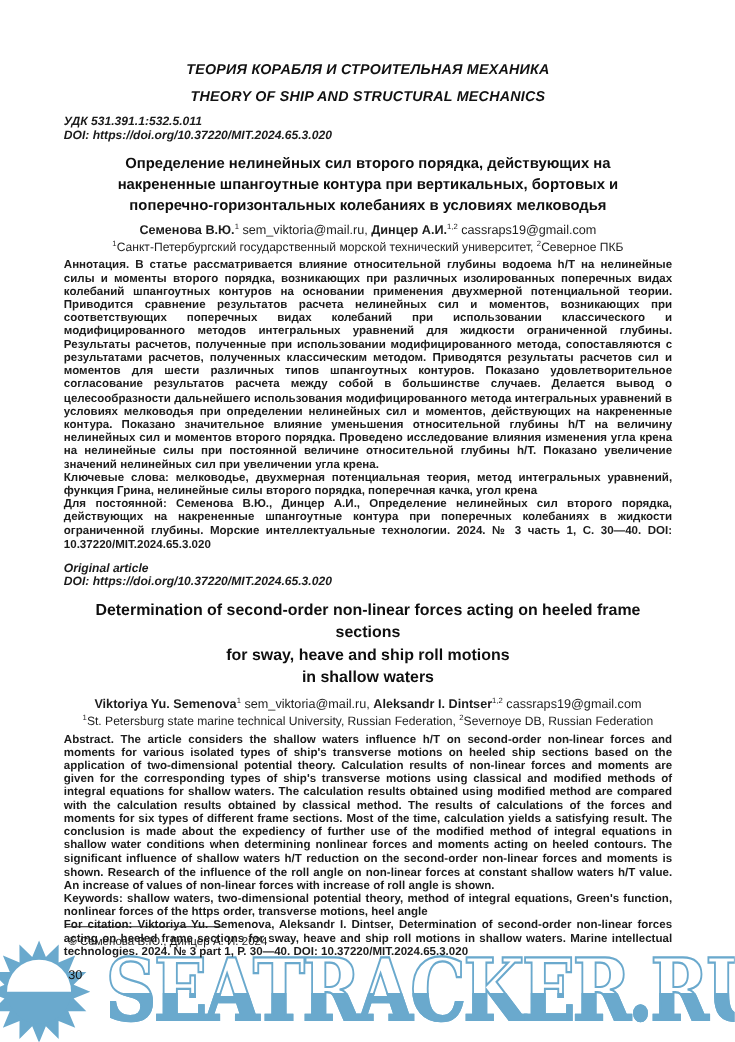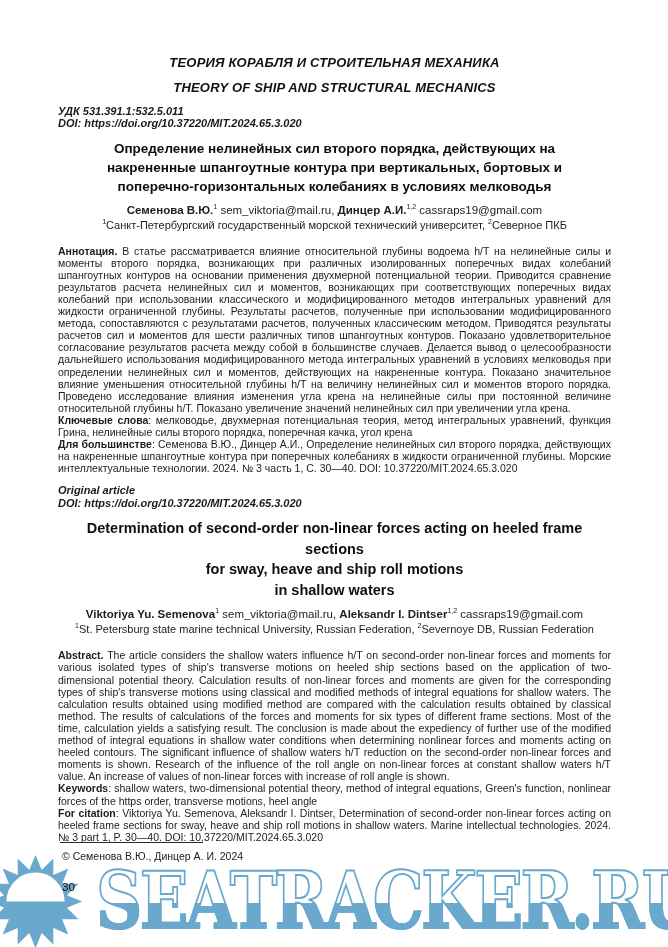--- a/index.html
+++ b/index.html
@@ -38,21 +38,21 @@
   }
   .title-en {
     text-align: center; font-weight: bold; font-size: 14.5px;
     line-height: 20.5px; margin-top: 9px; color: #0f0f0f;
   }
 
   .authors { text-align: center; font-size: 11.5px; margin-top: 8px; }
   .affiliation { text-align: center; font-size: 11px; margin-top: 3px; }
   sup { font-size: 7px; line-height: 0; }
 
-  .para-block { margin-top: 14px; }
+  .para-block { margin-top: 4px; font-weight: bold; }
   .para {
     margin: 0; font-size: 10.5px; line-height: 12.1px;
     text-align: justify; color: #1c1c1c;
   }
   .meta2 { margin-top: 10px; }
 
   .footnote-rule {
     position: absolute; left: 60px; top: 842px; width: 143px;
     border-top: 1px solid #2a2a2a; z-index: 4;
   }
@@ -111,21 +111,21 @@
     <b>Семенова В.Ю.</b><sup>1</sup><span> sem_viktoria@mail.ru, </span><b>Динцер А.И.</b><sup>1,2</sup><span> cassraps19@gmail.com</span>
   </div>
 
   <div class="affiliation">
     <sup>1</sup><span>Санкт-Петербургский государственный морской технический университет, </span><sup>2</sup><span>Северное ПКБ</span>
   </div>
 
   <div class="para-block">
     <p class="para"><b>Аннотация.</b><span> В статье рассматривается влияние относительной глубины водоема h/T на нелинейные силы и моменты второго порядка, возникающих при различных изолированных поперечных видах колебаний шпангоутных контуров на основании применения двухмерной потенциальной теории. Приводится сравнение результатов расчета нелинейных сил и моментов, возникающих при соответствующих поперечных видах колебаний при использовании классического и модифицированного методов интегральных уравнений для жидкости ограниченной глубины. Результаты расчетов, полученные при использовании модифицированного метода, сопоставляются с результатами расчетов, полученных классическим методом. Приводятся результаты расчетов сил и моментов для шести различных типов шпангоутных контуров. Показано удовлетворительное согласование результатов расчета между собой в большинстве случаев. Делается вывод о целесообразности дальнейшего использования модифицированного метода интегральных уравнений в условиях мелководья при определении нелинейных сил и моментов, действующих на накрененные контура. Показано значительное влияние уменьшения относительной глубины h/T на величину нелинейных сил и моментов второго порядка. Проведено исследование влияния изменения угла крена на нелинейные силы при постоянной величине относительной глубины h/T. Показано увеличение значений нелинейных сил при увеличении угла крена.</span></p>
     <p class="para"><b>Ключевые слова</b><span>: мелководье, двухмерная потенциальная теория, метод интегральных уравнений, функция Грина, нелинейные силы второго порядка, поперечная качка, угол крена</span></p>
-    <p class="para"><b>Для большинстве</b><span>: Семенова В.Ю., Динцер А.И., Определение нелинейных сил второго порядка, действующих на накрененные шпангоутные контура при поперечных колебаниях в жидкости ограниченной глубины. Морские интеллектуальные технологии. 2024. № 3 часть 1, С. 30—40. DOI: 10.37220/MIT.2024.65.3.020</span></p>
+    <p class="para"><b>Для постоянной</b><span>: Семенова В.Ю., Динцер А.И., Определение нелинейных сил второго порядка, действующих на накрененные шпангоутные контура при поперечных колебаниях в жидкости ограниченной глубины. Морские интеллектуальные технологии. 2024. № 3 часть 1, С. 30—40. DOI: 10.37220/MIT.2024.65.3.020</span></p>
   </div>
 
   <div class="meta meta2">
     <div>Original article</div>
     <div>DOI: https://doi.org/10.37220/MIT.2024.65.3.020</div>
   </div>
 
   <div class="title-en">
     <div>Determination of second-order non-linear forces acting on heeled frame sections</div>
     <div>for sway, heave and ship roll motions</div>

